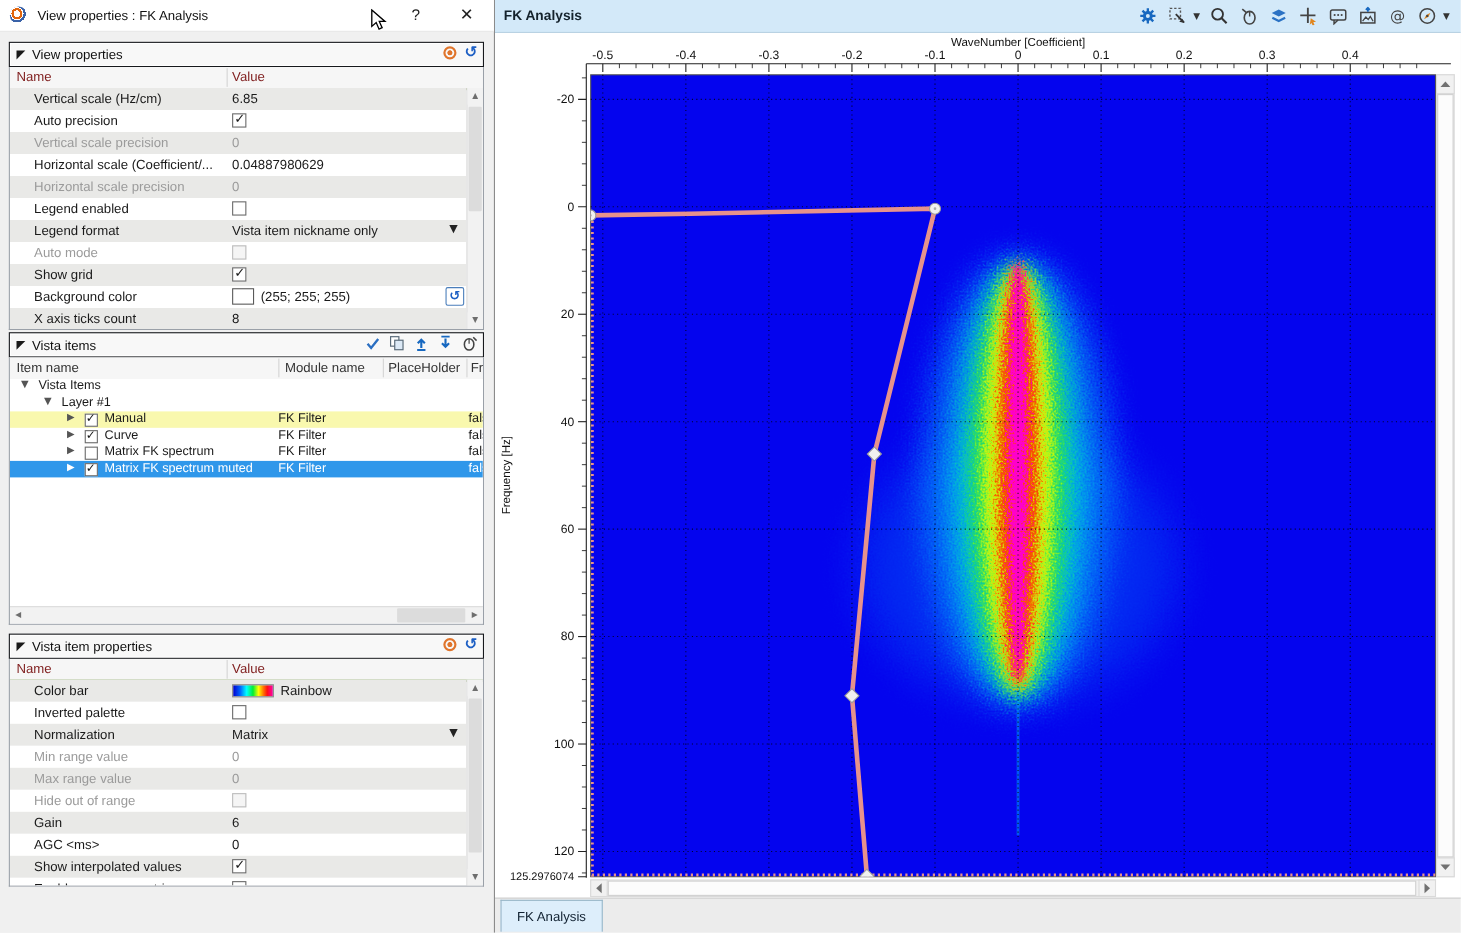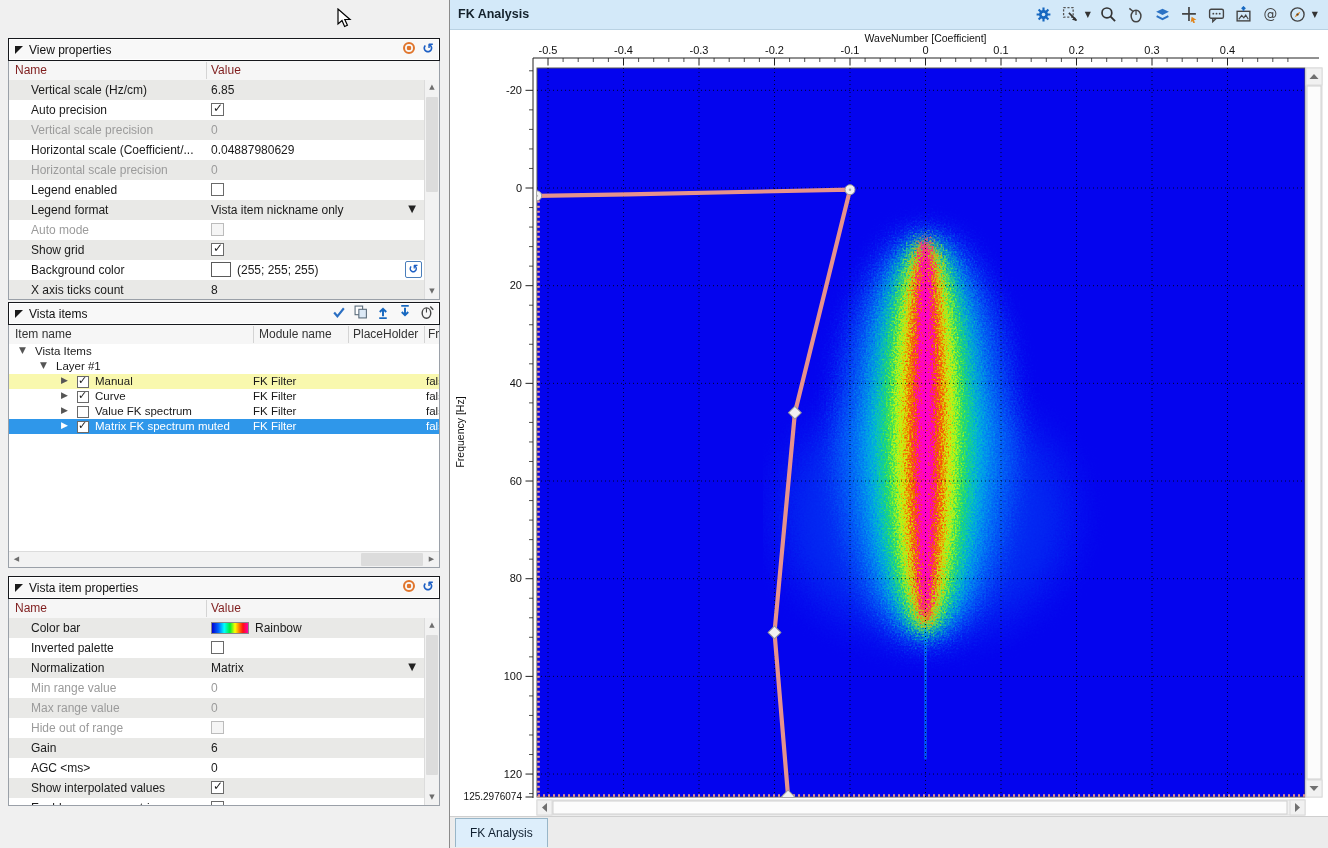--- a/index.html
+++ b/index.html
@@ -84,20 +84,26 @@
   .tab{position:absolute;left:5px;top:1px;height:29px;padding:0 14px;background:#ddeefb;border:1px solid #98b6c8;border-bottom:none;
     display:flex;align-items:center;font-size:12px;color:#102030;box-sizing:border-box;}
   .cursor-svg{position:absolute;left:337px;top:8px;}
 </style>
 </head>
 <body>
 
 <div id="app">
 
   <div class="lwin">
+    <div class="titlebar">
+      <span class="applogo"></span>
+      <span class="wtitle">View properties : FK Analysis</span>
+      <span class="whelp">?</span>
+      <span class="wclose">✕</span>
+    </div>
 
     <div class="section" style="top:38px;height:262px;">
       <div class="sec-header">
         <span class="tri"></span>
         <span class="sec-title">View properties</span>
         <span class="hicons">
           <span class="target-ic"></span>
           <span class="undo-ic">↺</span>
         </span>
       </div>
@@ -228,21 +234,21 @@
               <span class="tcb" style="left: 68px;">
                 <span class="ck">✓</span>
               </span>
               <span class="tlabel" style="left: 86px;">Curve</span>
               <span class="tmod">FK Filter</span>
               <span class="tfro">fals</span>
             </div>
             <div class="trow">
               <span class="texp" style="left: 52px;">▶</span>
               <span class="tcb" style="left: 68px;"></span>
-              <span class="tlabel" style="left: 86px;">Value FK spectrum</span>
+              <span class="tlabel" style="left: 86px;">Matrix FK spectrum</span>
               <span class="tmod">FK Filter</span>
               <span class="tfro">fals</span>
             </div>
             <div class="trow sel">
               <span class="texp" style="left: 52px;">▶</span>
               <span class="tcb" style="left: 68px;">
                 <span class="ck">✓</span>
               </span>
               <span class="tlabel" style="left: 86px;">Matrix FK spectrum muted</span>
               <span class="tmod">FK Filter</span>

